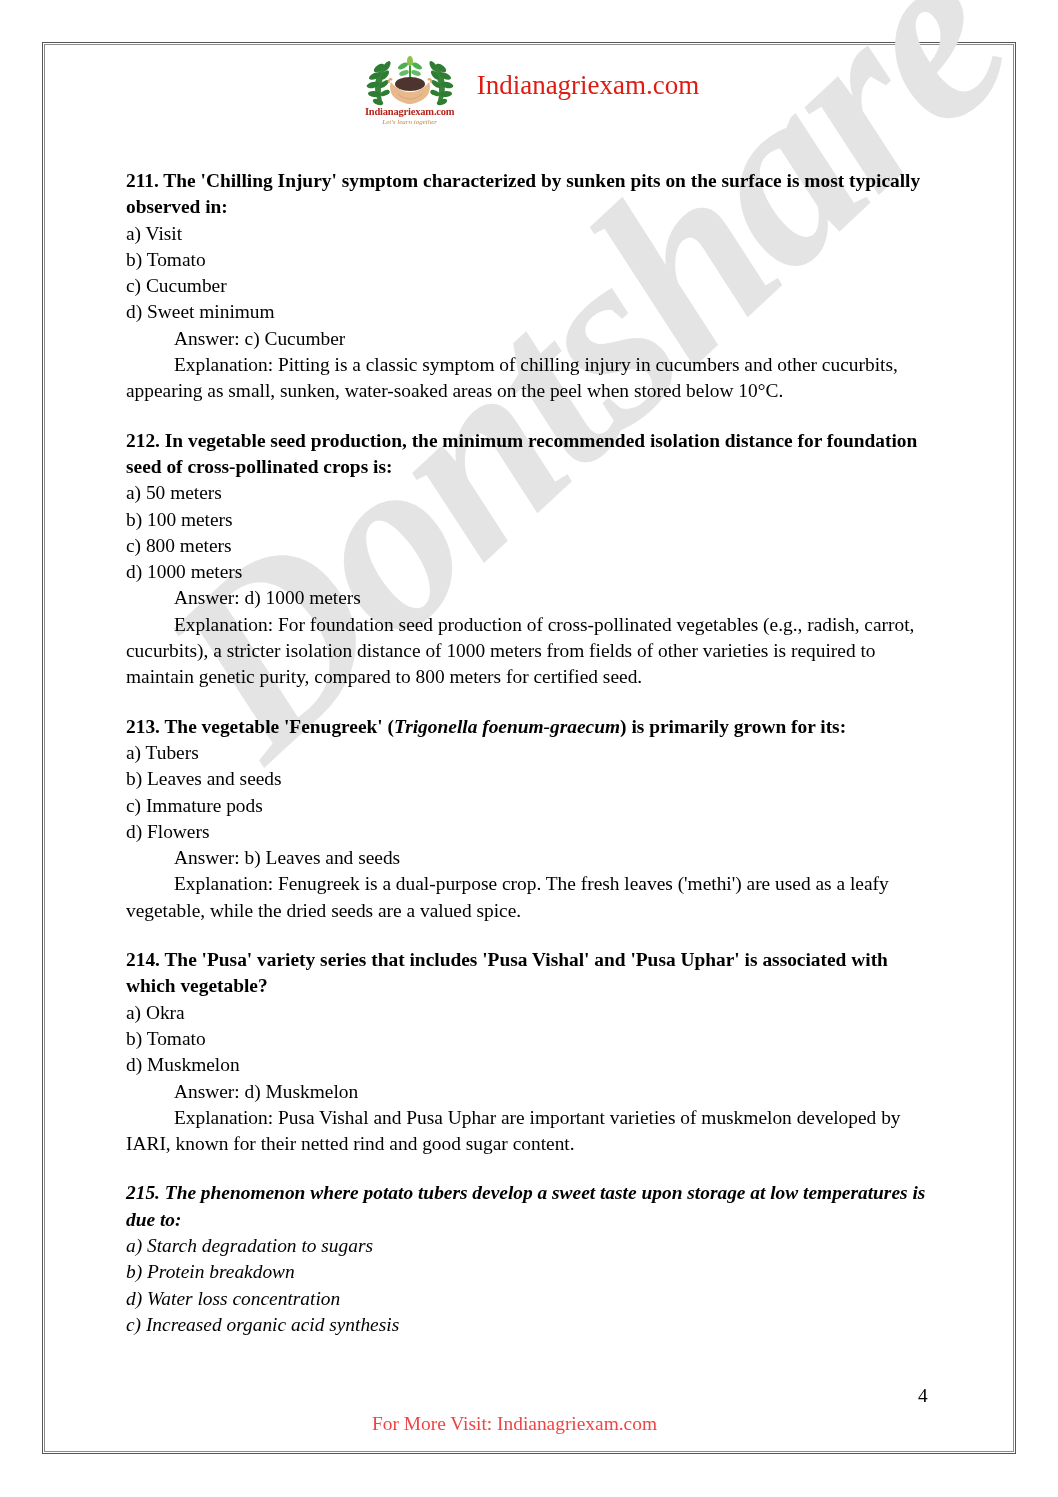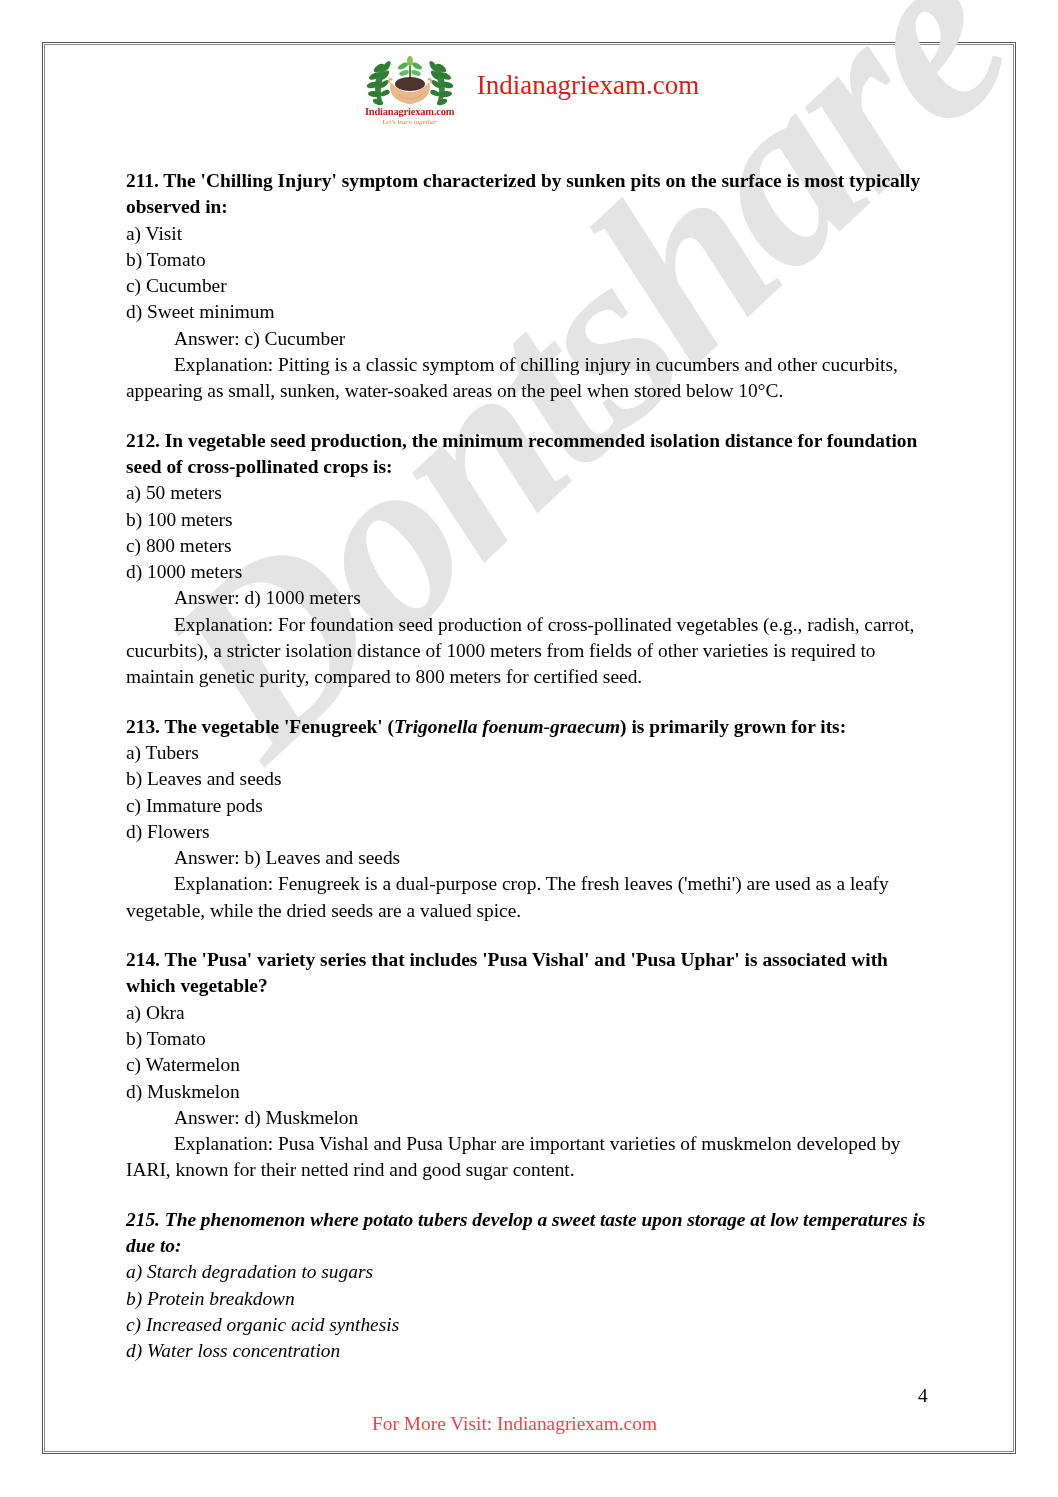--- a/index.html
+++ b/index.html
@@ -275,32 +275,31 @@
         <p class="opt">c) Immature pods</p>
         <p class="opt">d) Flowers</p>
         <p class="ans"><span class="lbl">Answer:</span><span> b) Leaves and seeds</span></p>
         <p class="exp"><span class="lbl">Explanation:</span><span> Fenugreek is a dual-purpose crop. The fresh leaves ('methi') are used as a leafy vegetable, while the dried seeds are a valued spice.</span></p>
       </div>
 
       <div class="qblock">
         <p class="q-stem"><span>214. The 'Pusa' variety series that includes 'Pusa Vishal' and 'Pusa Uphar' is associated with which vegetable?</span></p>
         <p class="opt">a) Okra</p>
         <p class="opt">b) Tomato</p>
-        <p class="opt">c) Watermelon</p>
         <p class="opt">d) Muskmelon</p>
         <p class="ans"><span class="lbl">Answer:</span><span> d) Muskmelon</span></p>
         <p class="exp"><span class="lbl">Explanation:</span><span> Pusa Vishal and Pusa Uphar are important varieties of muskmelon developed by IARI, known for their netted rind and good sugar content.</span></p>
       </div>
 
       <div class="qblock">
         <p class="q-stem"><span>215. The phenomenon where potato tubers develop a sweet taste upon storage at low temperatures is due to:</span></p>
         <p class="opt">a) Starch degradation to sugars</p>
         <p class="opt">b) Protein breakdown</p>
+        <p class="opt">d) Water loss concentration</p>
         <p class="opt">c) Increased organic acid synthesis</p>
-        <p class="opt">d) Water loss concentration</p>
       </div>
 
     </div>
 
     <div id="footer">
       <div id="footer-link">For More Visit: Indianagriexam.com</div>
       <div id="page-number">4</div>
     </div>
 
   </div>

